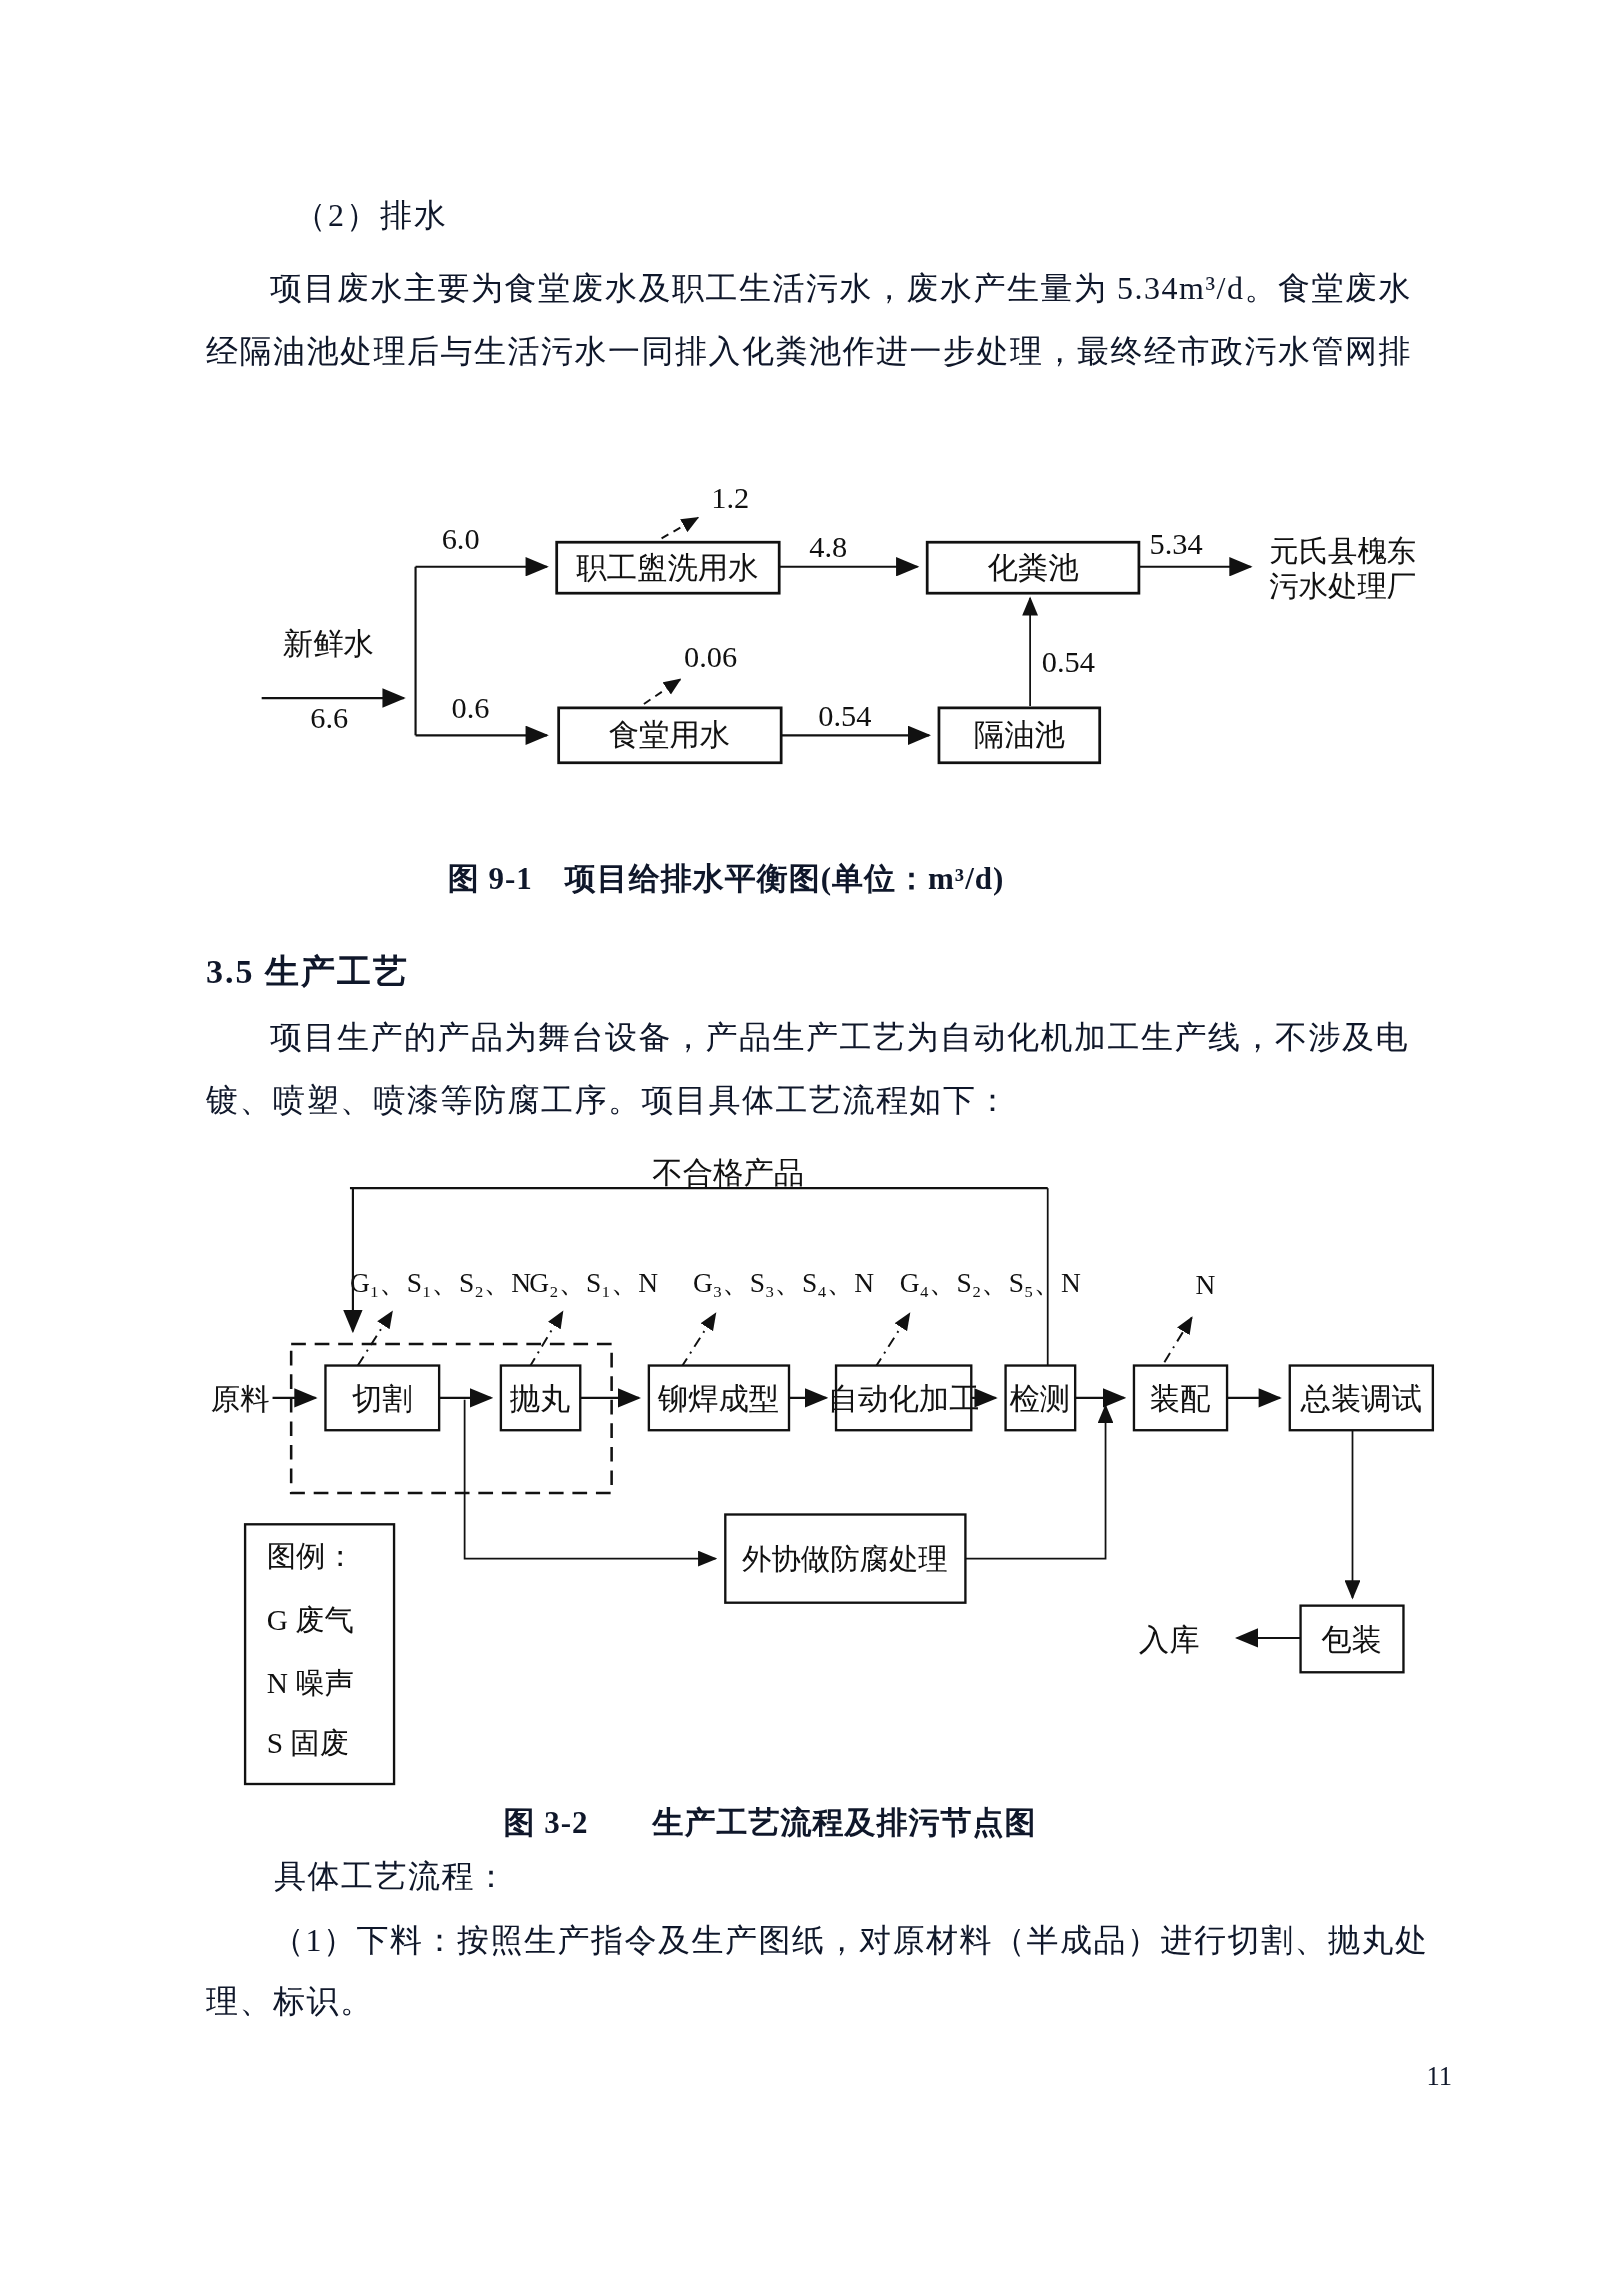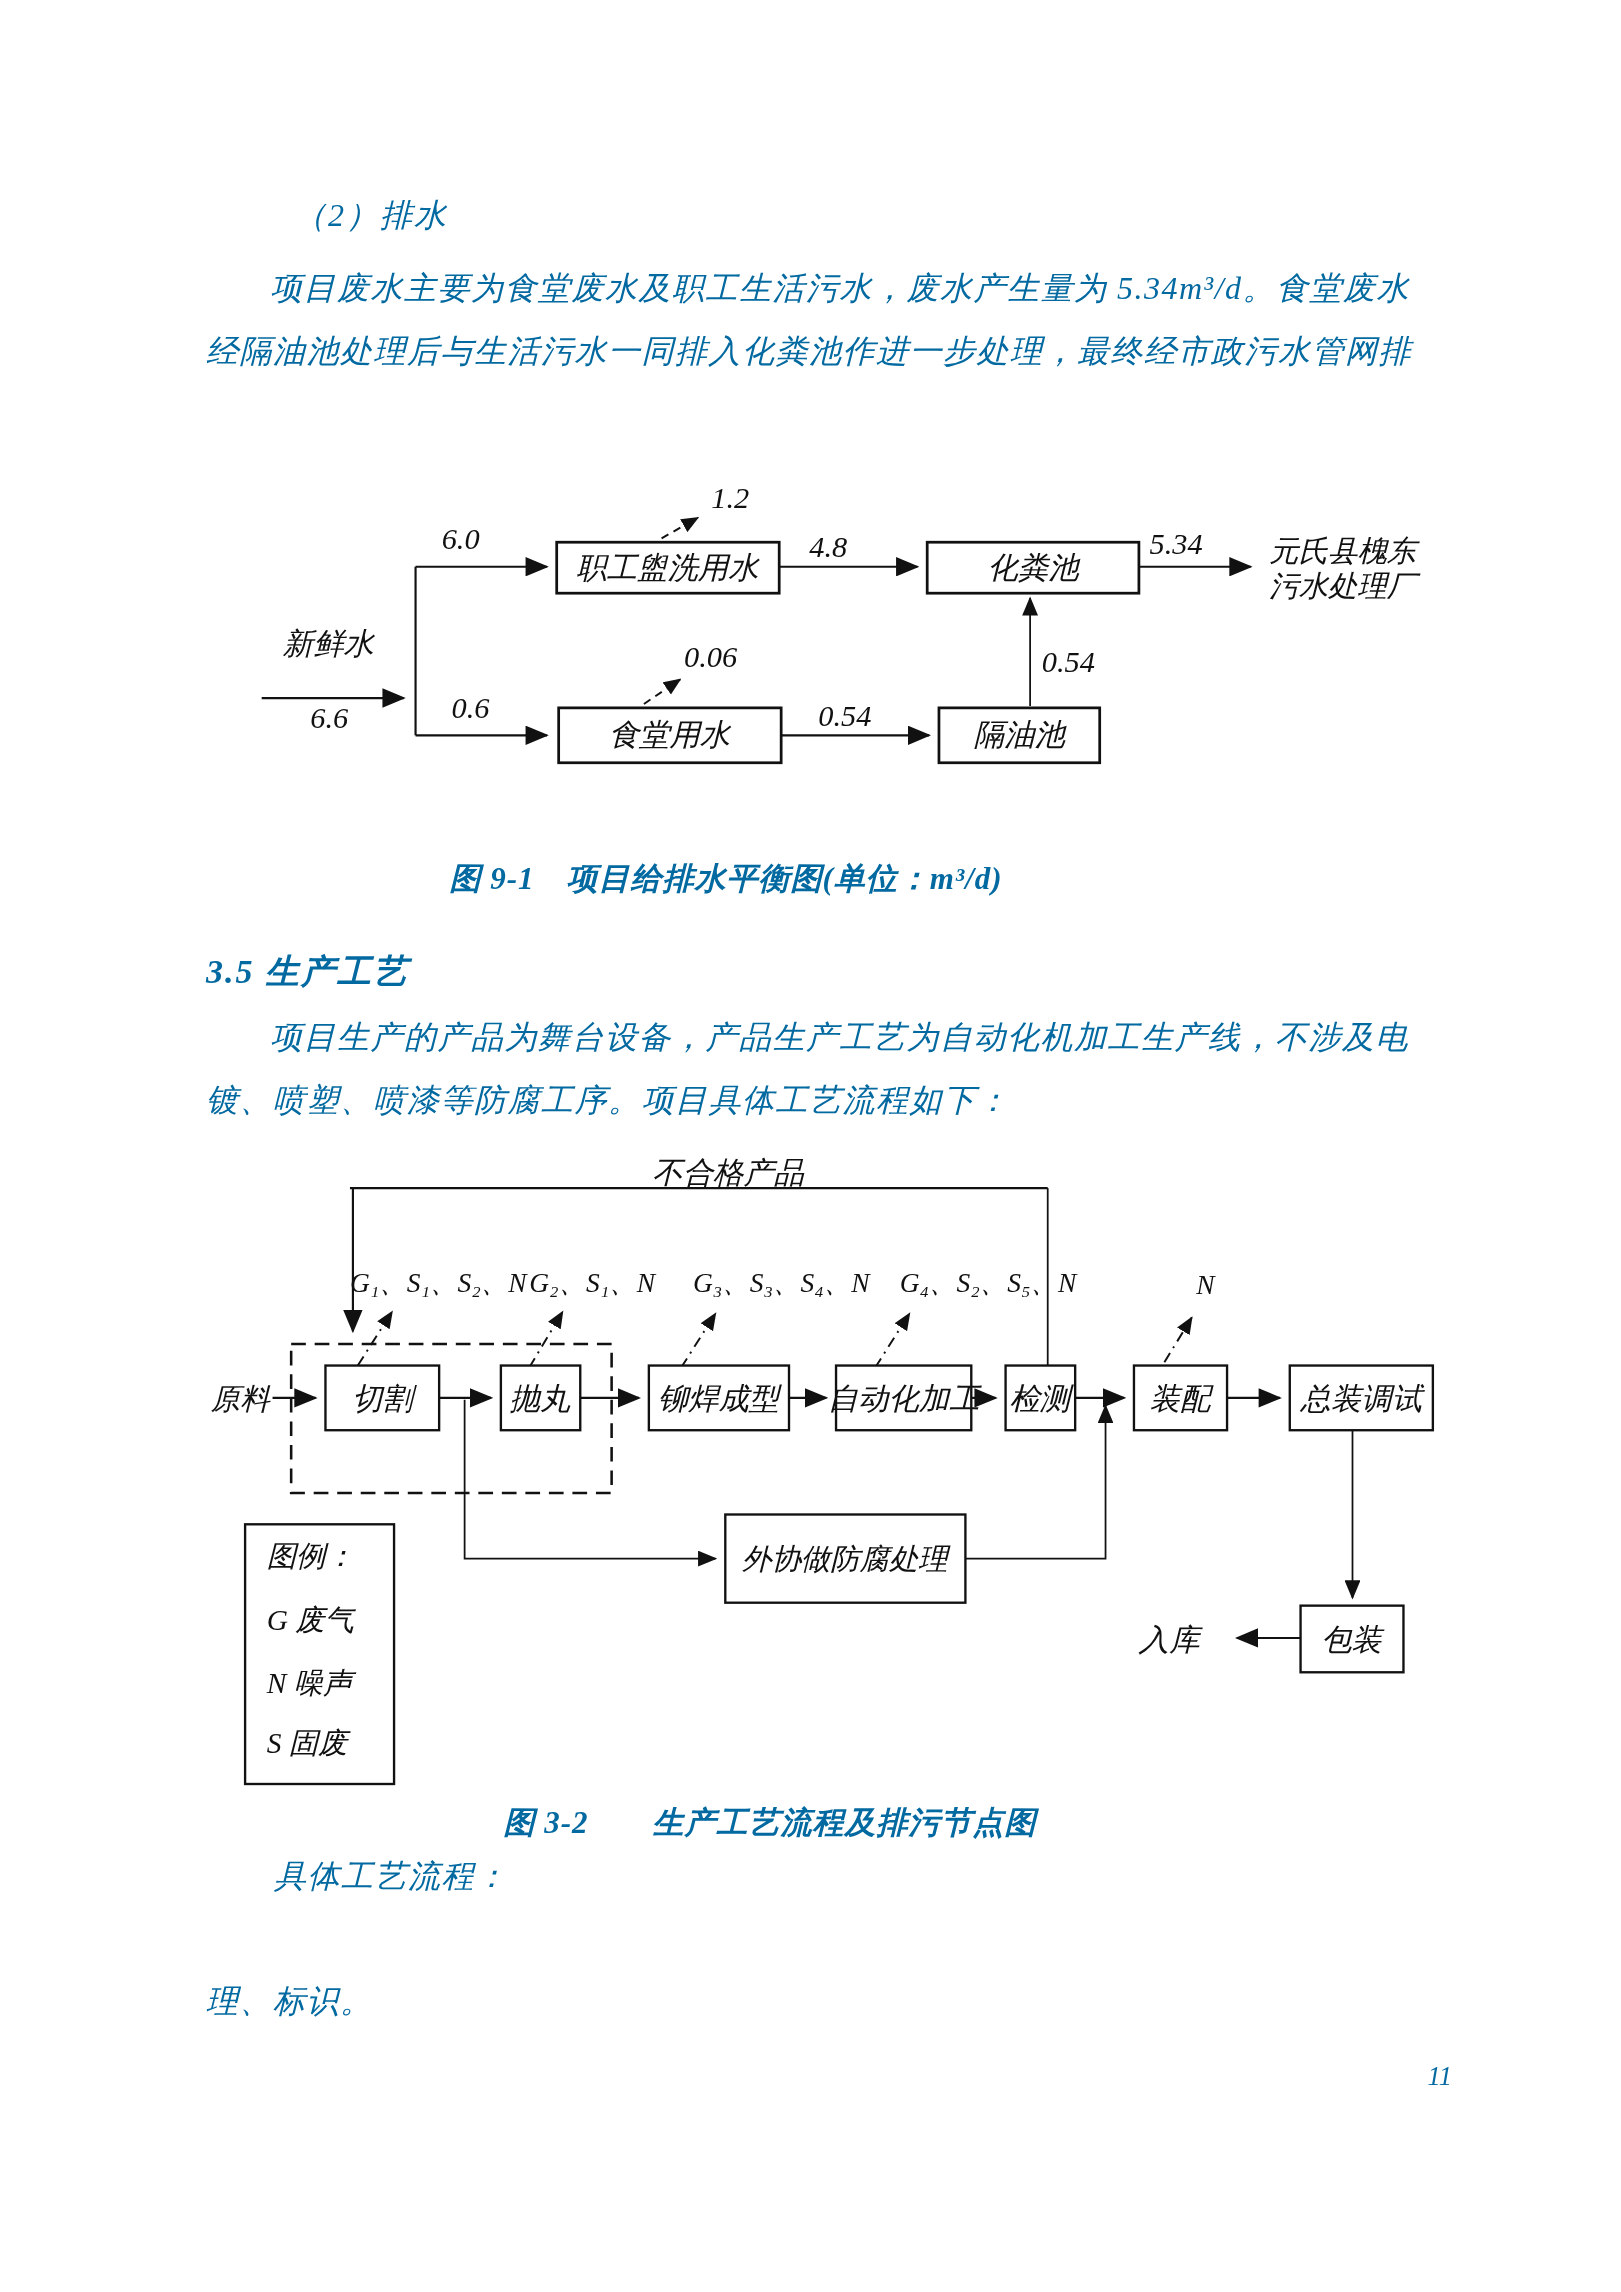--- a/index.html
+++ b/index.html
@@ -1,23 +1,22 @@
 <!DOCTYPE html>
 <html><head>
 <meta charset="utf-8">
 <style>
   html,body{margin:0;padding:0;background:#ffffff;}
   .page{
     position:relative;
     width:1452px;height:2293px;
     background:#ffffff;
     font-family:"Liberation Serif","DejaVu Serif",serif;
-    color:#0369a1;
+    color:#0f172a;
     overflow:hidden;
-    font-style:italic;
   }
   .tline{position:absolute;font-size:32px;letter-spacing:1.5px;white-space:pre;}
   .heading2{position:absolute;font-size:32px;letter-spacing:2px;}
   .caption{position:absolute;width:100%;text-align:center;font-weight:bold;font-size:31px;letter-spacing:1px;}
   .secheading{position:absolute;font-weight:bold;font-size:34px;letter-spacing:2px;}
   .pagenum{position:absolute;width:100%;text-align:right;font-size:26.5px;}
   svg{position:absolute;}
   svg text{font-family:"Liberation Serif","DejaVu Serif",serif;fill:#111;}
   .bx{fill:#ffffff;stroke:#111;stroke-width:2.8px;}
   .bx2{fill:#ffffff;stroke:#111;stroke-width:2.4px;}
@@ -170,18 +169,19 @@
     <rect class="bx2" x="100" y="385" width="152" height="265"></rect>
     <text class="t30" x="122" y="428">图例：</text>
     <text class="t30" x="122" y="493">G 废气</text>
     <text class="t30" x="122" y="557">N 噪声</text>
     <text class="t30" x="122" y="618">S 固废</text>
   </svg>
 
   <div class="caption" style="top:1802px;padding-left:44px;">图 3-2　　生产工艺流程及排污节点图</div>
 
   <div class="tline" style="left:274px;top:1855px;">具体工艺流程：</div>
+  <div class="tline" style="left:272px;top:1919px;">（1）下料：按照生产指令及生产图纸，对原材料（半成品）进行切割、抛丸处</div>
   <div class="tline" style="left:206px;top:1980px;">理、标识。</div>
 
   <div class="pagenum" style="top:2061px;">11</div>
 
 </div>
 
 
 </body></html>

